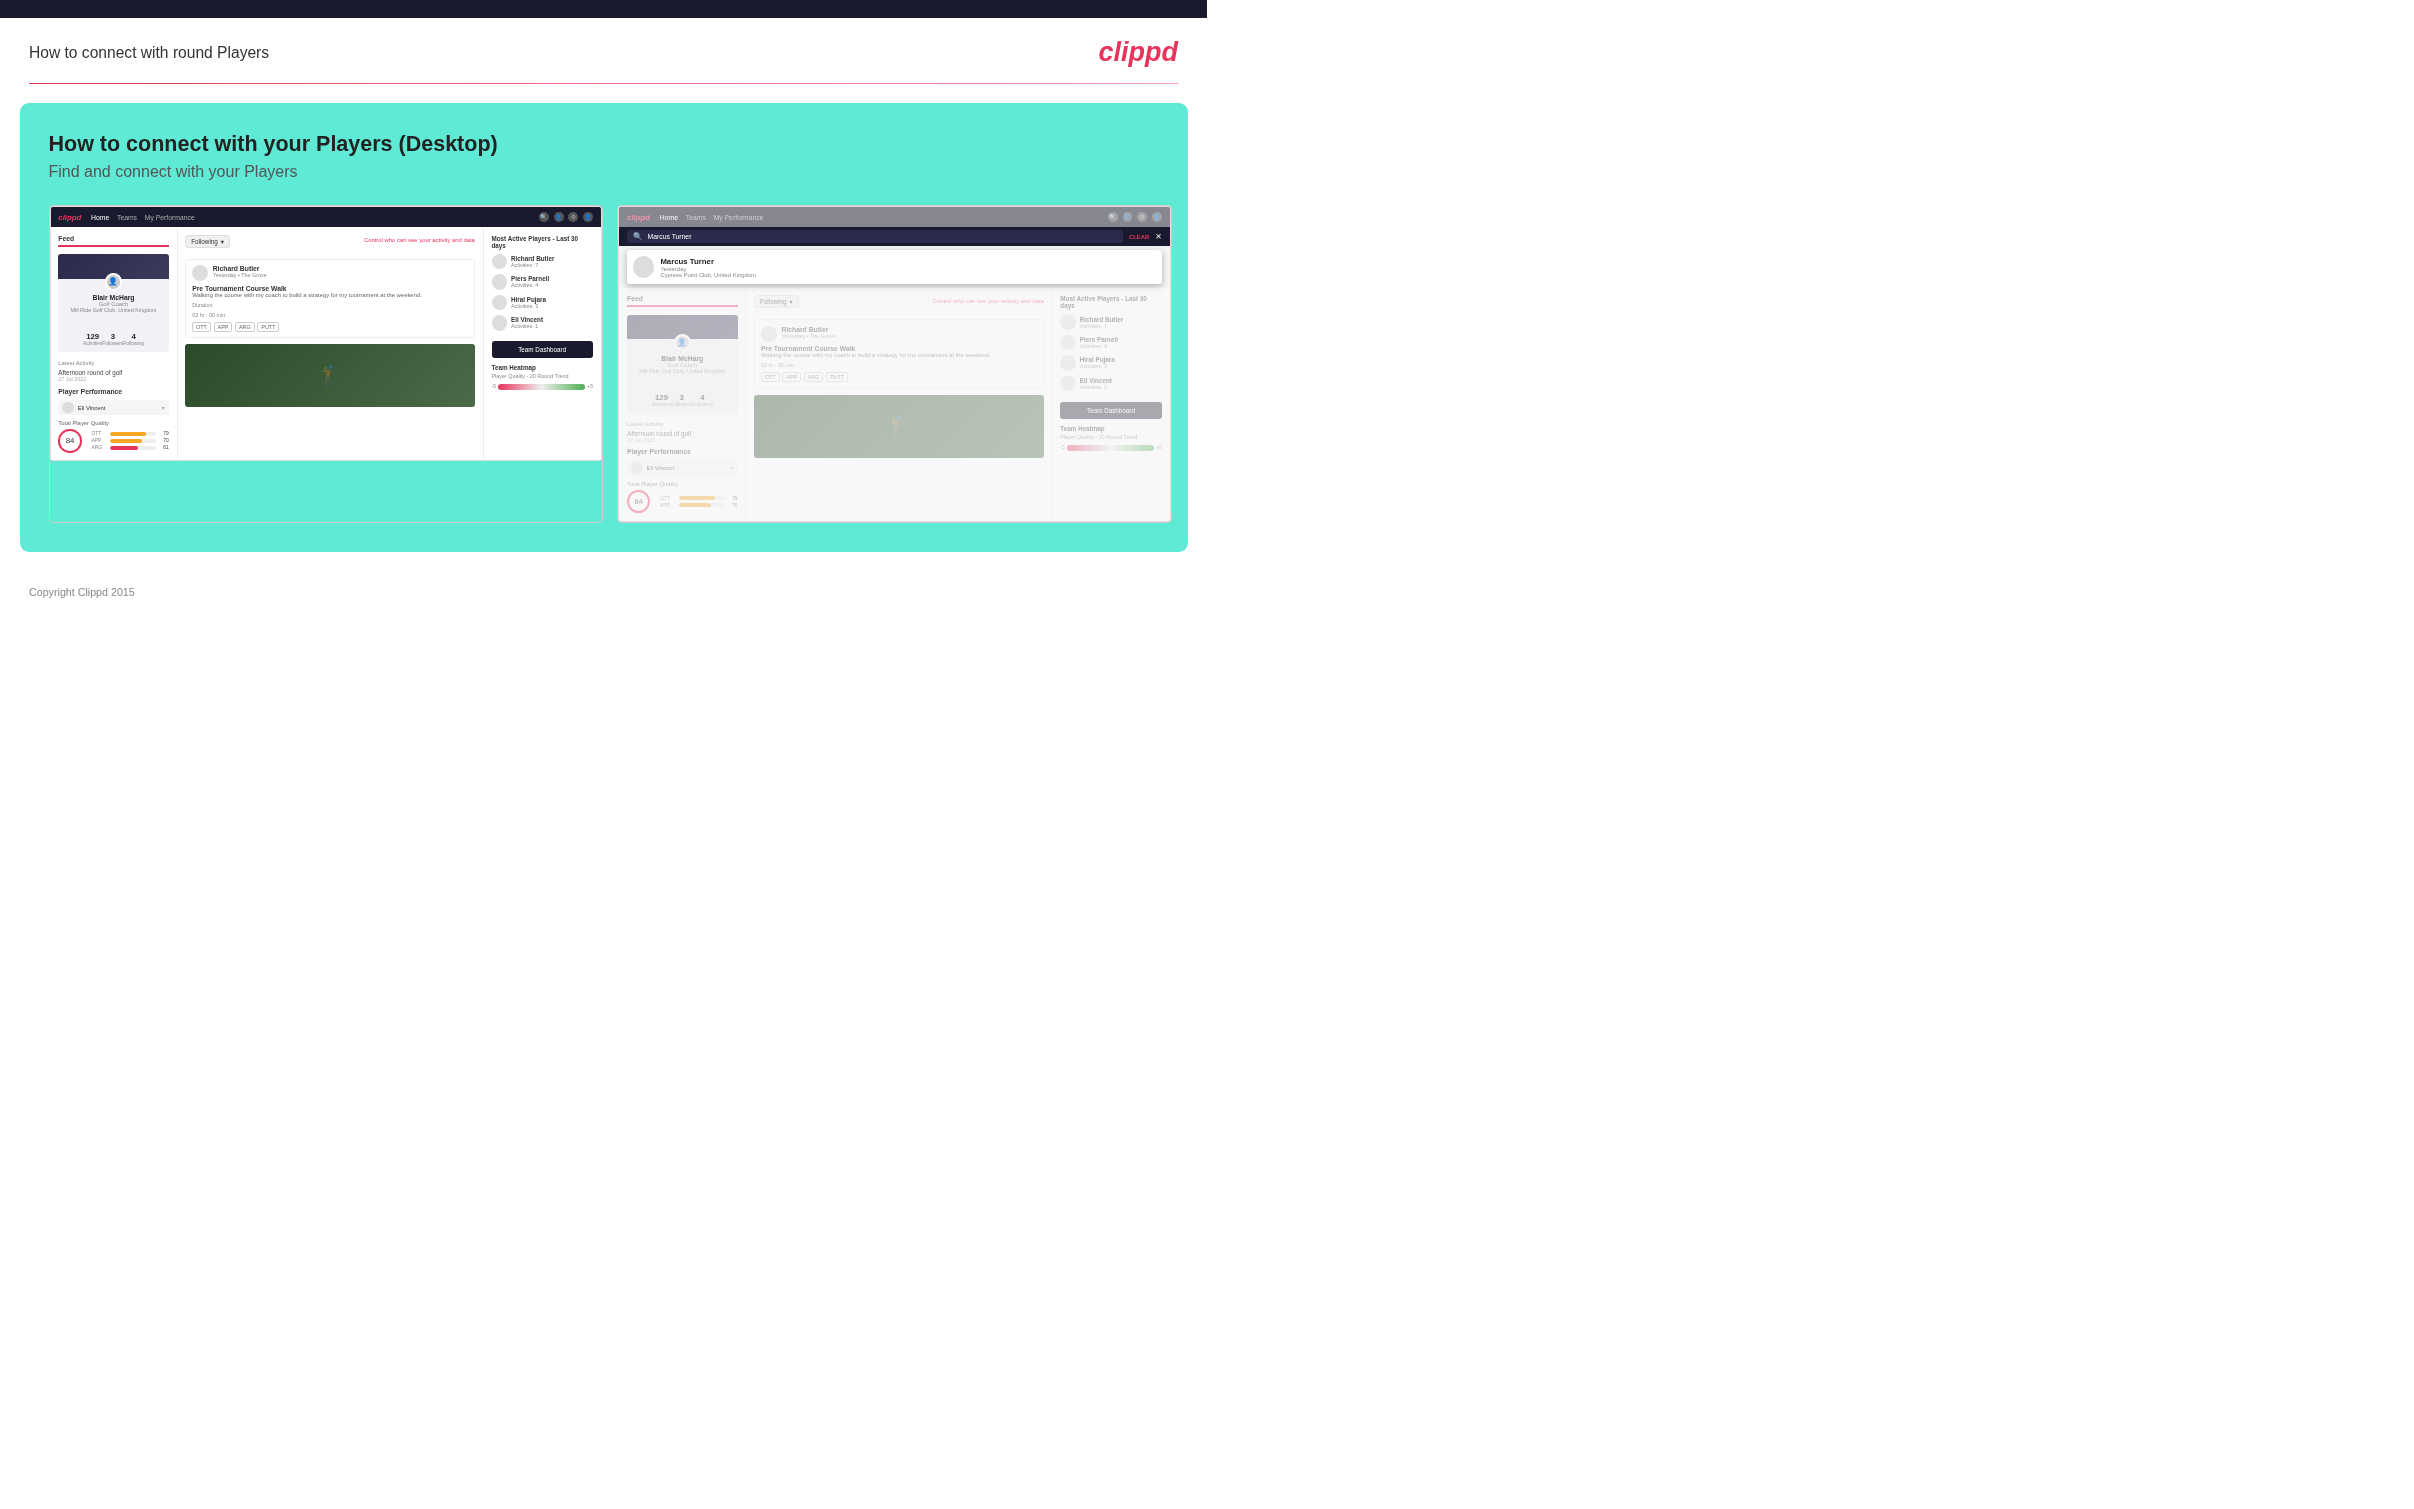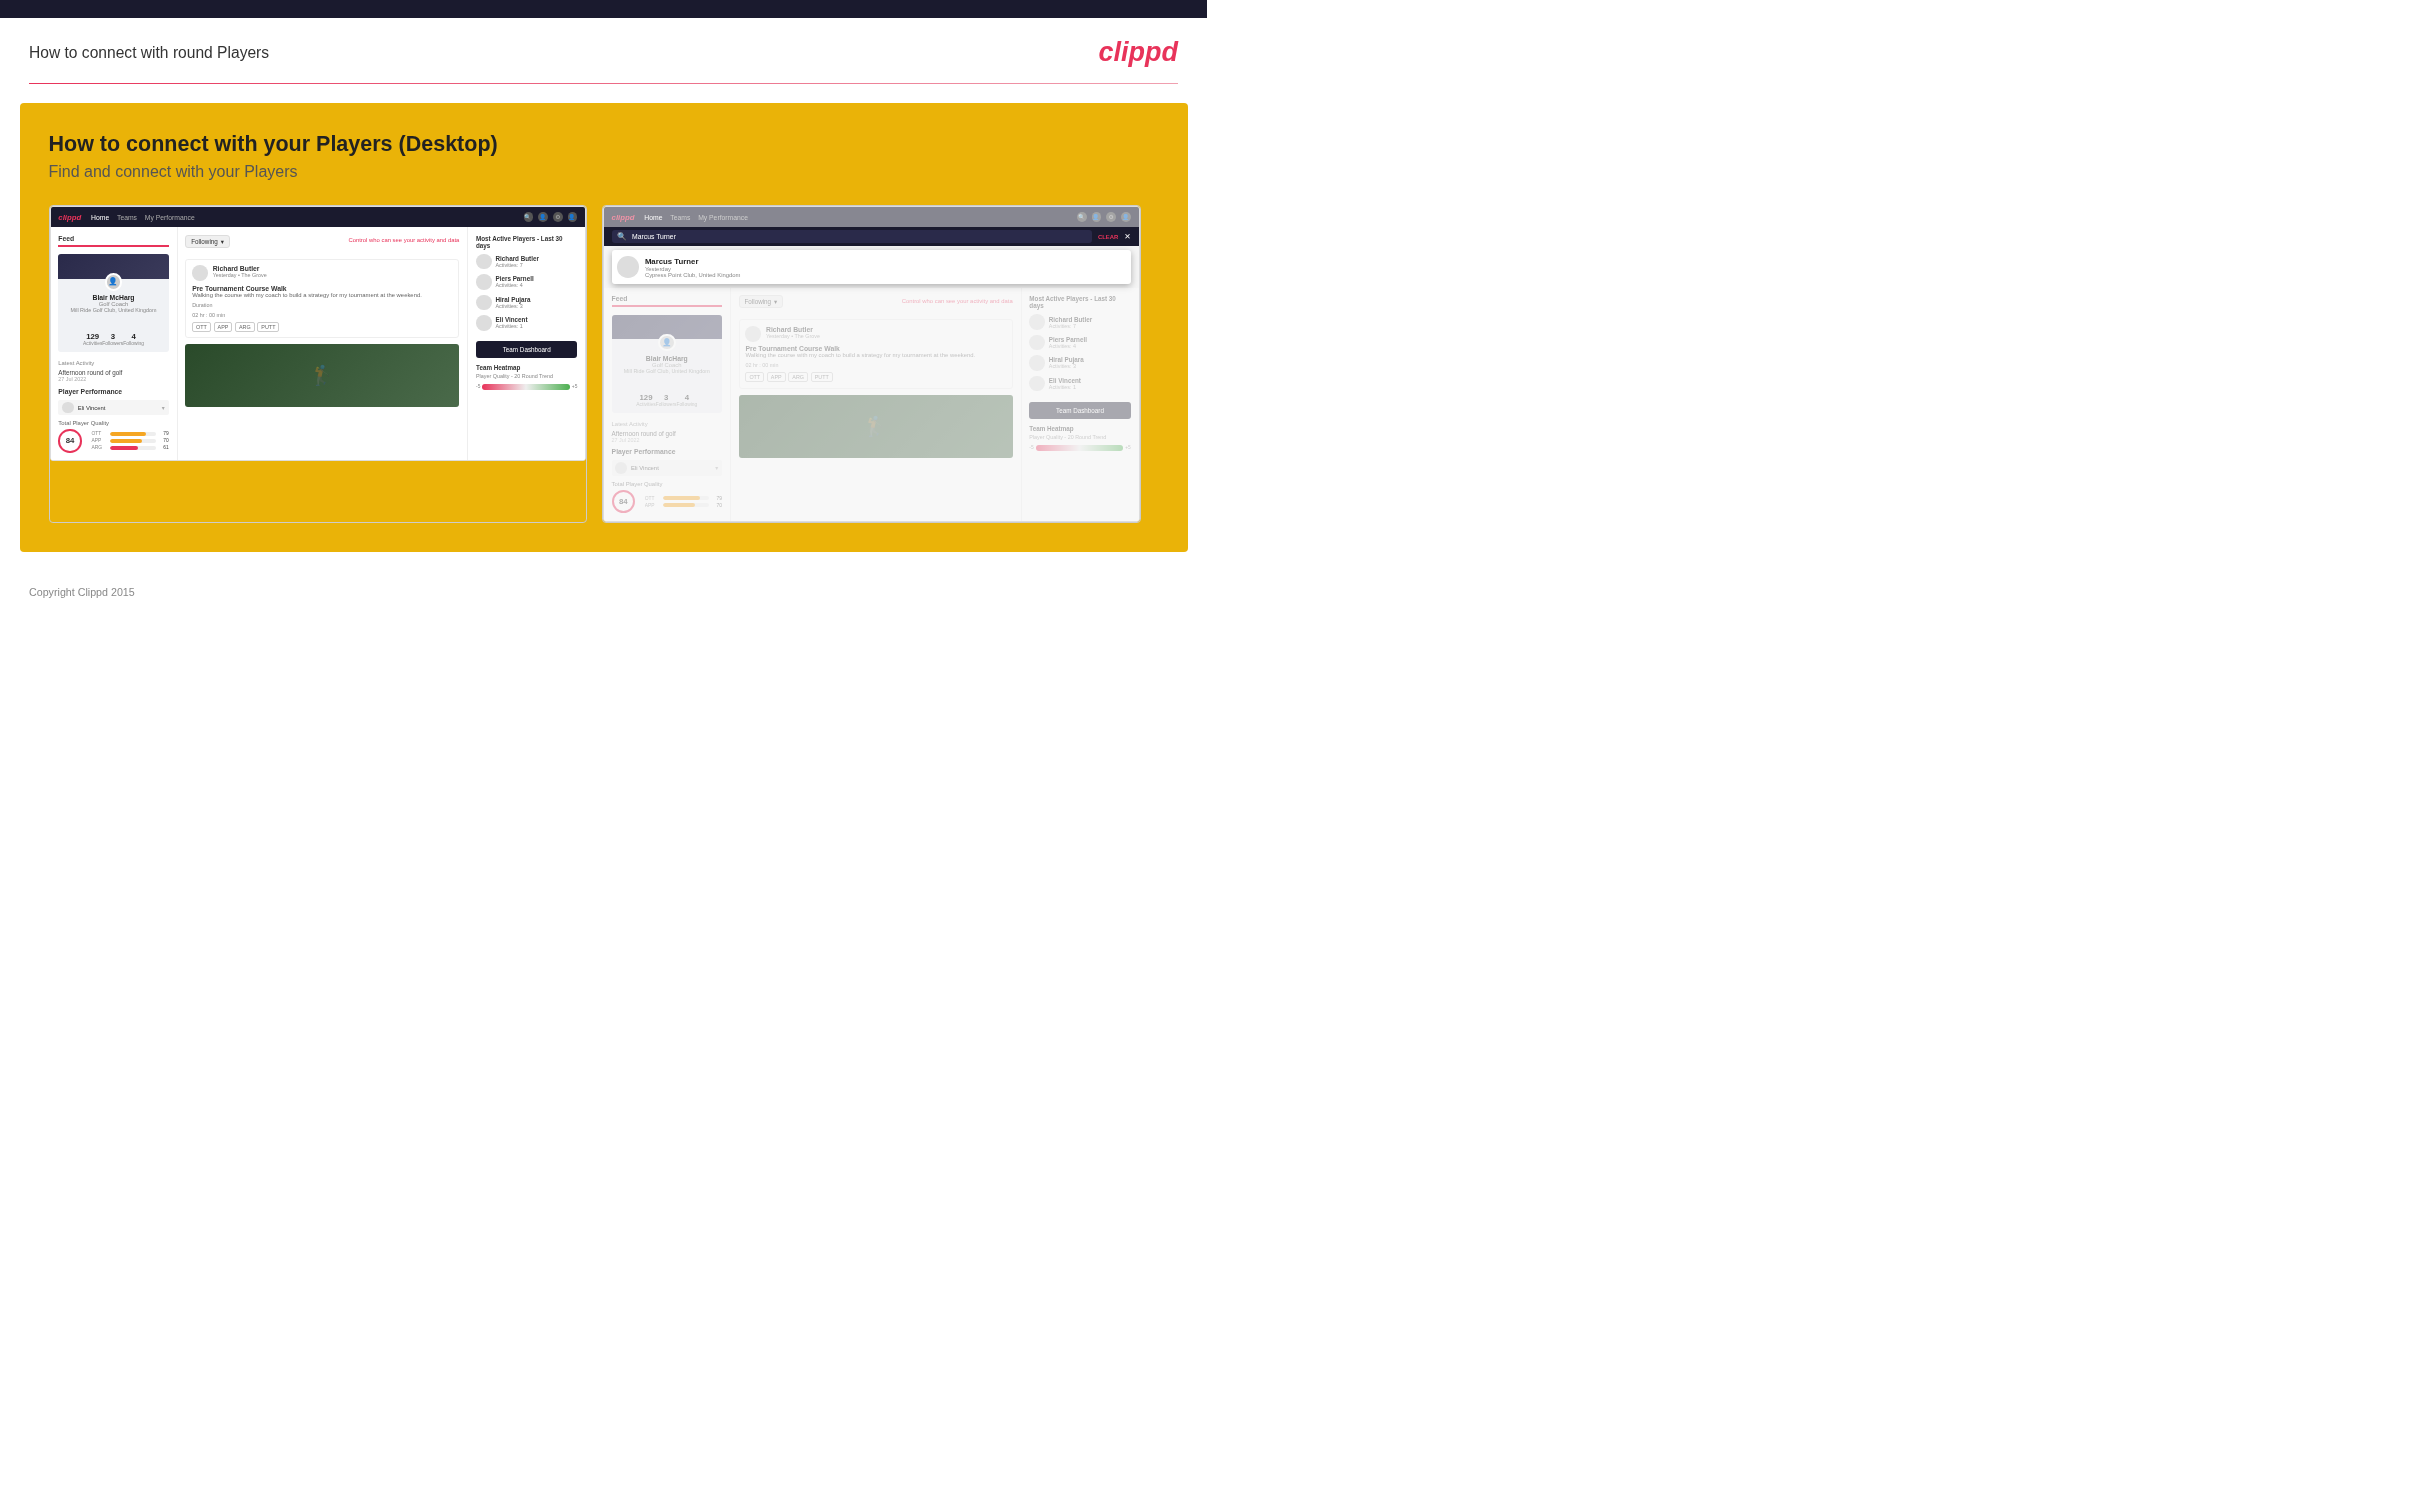--- a/index.html
+++ b/index.html
@@ -38,24 +38,24 @@
 
     
     .header-divider {
       height: 1px;
       background: linear-gradient(to right, #e8335a, #f0a0b0);
       margin: 0 29px;
     }
 
     
     .main-content {
-      background: #eab308;
+      background: #5eead4;
       margin: 19.5px 19.5px;
-      padding: 29px 47px 29px 29px;
-      border-radius: 4px;
+      padding: 29px 16px 29px 29px;
+      border-radius: 9px;
     }
     .main-title {
       font-size: 21.5px;
       font-weight: 700;
       color: #222;
       margin-bottom: 5.9px;
     }
     .main-subtitle {
       font-size: 16px;
       color: #555;
@@ -256,21 +256,21 @@
     }
     .quality-circle {
       width: 23.4px;
       height: 23.4px;
       border-radius: 50%;
       border: 2.9px solid #e8335a;
       display: flex;
       align-items: center;
       justify-content: center;
       font-size: 7.8px;
-      font-weight: 700;
+      font-weight: 400;
       color: #333;
       float: left;
       margin-right: 5.9px;
     }
     .quality-bars {
       display: flex;
       flex-direction: column;
       gap: 2px;
       overflow: hidden;
     }

